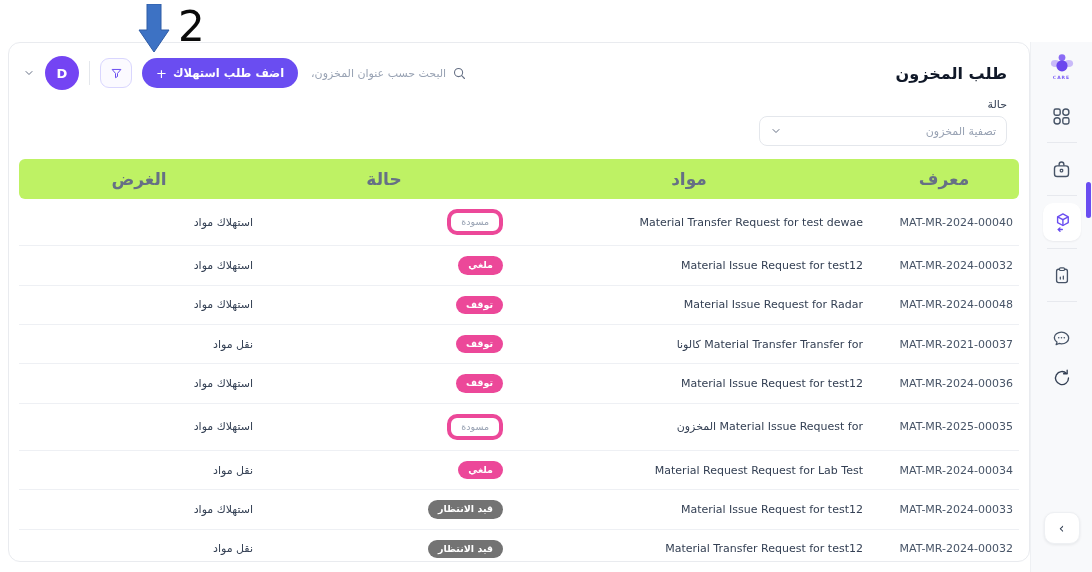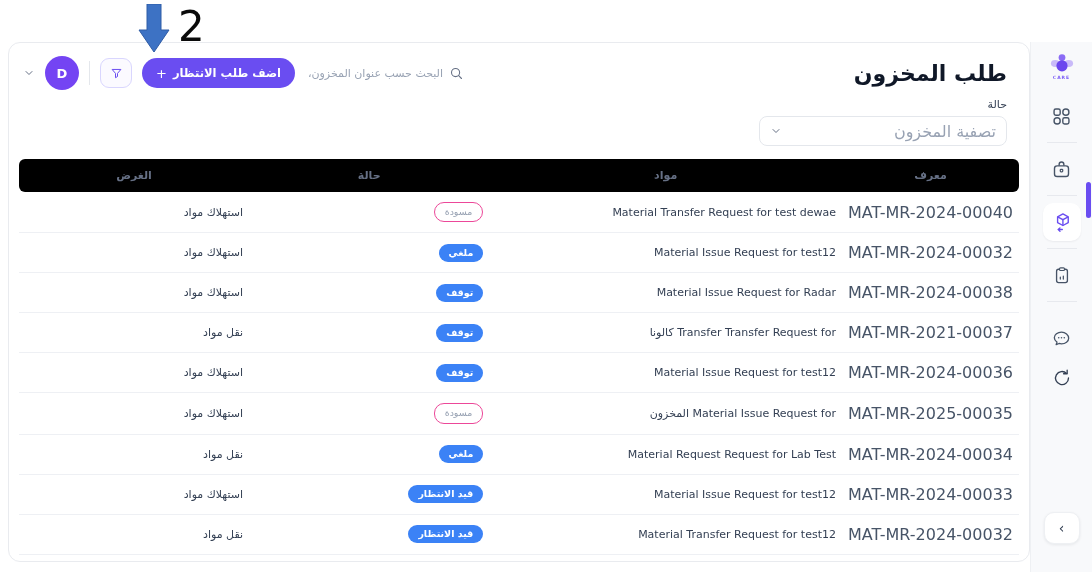--- a/index.html
+++ b/index.html
@@ -47,21 +47,21 @@
     width:36px; height:32px; background:#fff; border:1px solid #eef0f3; border-radius:10px;
     display:flex; align-items:center; justify-content:center;
     box-shadow:0 1px 3px rgba(16,24,40,.08); cursor:pointer;
     font-size:14px; color:#344054;
   }
   .spacer { flex:1; }
   .gap-lg { height:10px; }
 
   
   .topbar { display:flex; align-items:center; padding:13px 22px 6px 14px; gap:10px; }
-  .page-title { font-size:22px; font-weight:700; color:#101828; white-space:nowrap; }
+  .page-title { font-size:16px; font-weight:700; color:#101828; white-space:nowrap; }
   .searchbox { display:flex; align-items:center; gap:6px; margin-inline-start:auto; }
   .searchbox input {
     border:none; outline:none; background:transparent; direction:rtl;
     font-family:inherit; font-size:11px; color:#344054; width:138px;
   }
   .searchbox input::placeholder { color:#98a2b3; }
   .add-btn {
     display:flex; direction:ltr; align-items:center; gap:6px;
     background:#6A4DF1; color:#fff; border:none; border-radius:16px;
     height:30px; padding:0 14px; font-family:inherit; font-size:11.5px; font-weight:600;
@@ -80,46 +80,46 @@
   }
   .chev-btn { display:flex; align-items:center; cursor:pointer; }
 
   
   .filter-block { padding:2px 22px 0; }
   .filter-label { font-size:11px; color:#344054; margin-bottom:5px; }
   .filter-select {
     width:248px; height:30px; border:1px solid #e4e7ec; border-radius:8px; background:#fff;
     display:flex; align-items:center; justify-content:space-between; padding:0 10px; cursor:pointer;
   }
-  .filter-select .ph { font-size:16px; color:#98a2b3; }
+  .filter-select .ph { font-size:11px; color:#98a2b3; }
 
   
   .table-wrap { margin:13px 10px 0 10px; }
   table { width:100%; border-collapse:collapse; direction:rtl; }
   thead th {
-    background:#000000; color:#667085; font-size:11px; font-weight:600;
+    background:#bef264; color:#667085; font-size:17px; font-weight:600;
     padding:10px 6px; text-align:center; white-space:nowrap;
   }
   thead th:first-child { border-radius:0 6px 6px 0; width:15%; }
   thead th:nth-child(2) { width:36%; }
   thead th:nth-child(3) { width:25%; }
   thead th:last-child  { border-radius:6px 0 0 6px; width:24%; }
   tbody td {
     padding:10px 6px; border-bottom:1px solid #eef0f4; text-align:right;
     font-size:11px; color:#344054; white-space:nowrap;
   }
   tbody tr { cursor:pointer; }
-  td.id-cell { color:#475467; font-size:16px; }
+  td.id-cell { color:#475467; font-size:11px; }
   .badge {
     display:inline-block; padding:3px 10px; border-radius:10px;
     font-size:9.5px; font-weight:600; line-height:1.3; color:#fff;
   }
-  .badge-red  { background:#3b82f6;margin-left:22px; }
-  .badge-blue { background:#3b82f6; }
-  .badge-draft{ background:#fff; color:#98a2b3; border:1px solid #ec4899; font-weight:500; }
+  .badge-red  { background:#ec4899;margin-left:22px; }
+  .badge-blue { background:#737373; }
+  .badge-draft{ background:#fff; color:#98a2b3; border:4px solid #ec4899; font-weight:500; }
 
   svg { display:block; }
 </style>
 </head>
 <body>
 
 <div class="page">
 
   <div class="annotation">
     <svg width="32" height="52" viewBox="0 0 32 52">
@@ -138,21 +138,21 @@
         <div class="searchbox">
           <svg width="15" height="15" viewBox="0 0 24 24">
             <circle cx="10.5" cy="10.5" r="6.5" fill="none" stroke="#667085" stroke-width="1.7"></circle>
             <line x1="15.5" y1="15.5" x2="20" y2="20" stroke="#667085" stroke-width="1.7" stroke-linecap="round"></line>
           </svg>
           <input type="text" placeholder="البحث حسب عنوان المخزون، الحـ.." style="">
         </div>
 
         <button class="add-btn">
           <span class="add-plus">+</span>
-          <span>اضف طلب الانتظار</span>
+          <span>اضف طلب استهلاك</span>
         </button>
 
         <div class="filter-btn">
           <svg width="15" height="15" viewBox="0 0 24 24">
             <path d="M5 5.5h14l-5.4 6.3v5l-3.2 1.9v-6.9L5 5.5z" fill="none" stroke="#6A4DF1" stroke-width="1.6" stroke-linejoin="round"></path>
           </svg>
         </div>
 
         <div class="vdivider"></div>
 
@@ -196,30 +196,30 @@
   </tr>
               <tr>
     <td class="id-cell">MAT-MR-2024-00032</td>
     <td>Material Issue Request for test12</td>
     <td>
       <span class="badge badge-red">ملغي</span>
     </td>
     <td>استهلاك مواد</td>
   </tr>
               <tr>
-    <td class="id-cell">MAT-MR-2024-00038</td>
+    <td class="id-cell">MAT-MR-2024-00048</td>
     <td>Material Issue Request for Radar</td>
     <td>
       <span class="badge badge-red">توقف</span>
     </td>
     <td>استهلاك مواد</td>
   </tr>
               <tr>
     <td class="id-cell">MAT-MR-2021-00037</td>
-    <td>Transfer Transfer Request for كالونا</td>
+    <td>Material Transfer Transfer for كالونا</td>
     <td>
       <span class="badge badge-red">توقف</span>
     </td>
     <td>نقل مواد</td>
   </tr>
               <tr>
     <td class="id-cell">MAT-MR-2024-00036</td>
     <td>Material Issue Request for test12</td>
     <td>
       <span class="badge badge-red">توقف</span>

